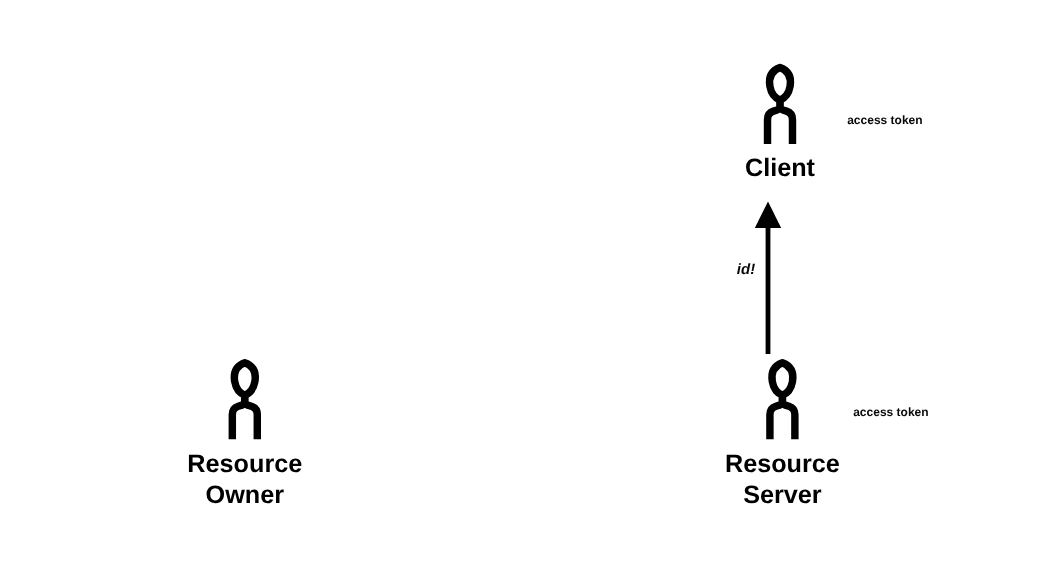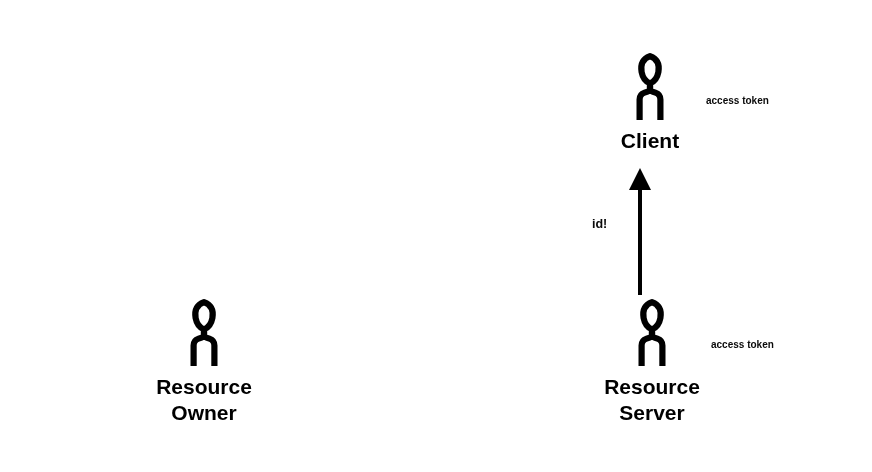--- a/index.html
+++ b/index.html
@@ -65,21 +65,21 @@
   }
 
   
   #node-client      { left: 596px; top: 52px;  width: 108px; }
   #node-owner       { left: 150px; top: 298px; width: 108px; }
   #node-res-server  { left: 598px; top: 298px; width: 108px; }
 
   
   #label-client-token { left: 706px; top: 95px; }
   #label-server-token { left: 711px; top: 339px; }
-  #label-edge-id      { left: 592px; top: 217px; }
+  #label-edge-id      { left: 614px; top: 217px; font-style: italic; }
 </style>
 </head>
 <body>
 
 <div class="canvas">
 
   <svg class="arrow-layer" viewBox="0 0 872 472" width="872" height="472" aria-hidden="true">
     <g>
       <line x1="640" y1="295" x2="640" y2="182" stroke="#000000" stroke-width="4" stroke-linecap="butt"></line>
       <polygon points="640,168 651,190 629,190" fill="#000000"></polygon>

